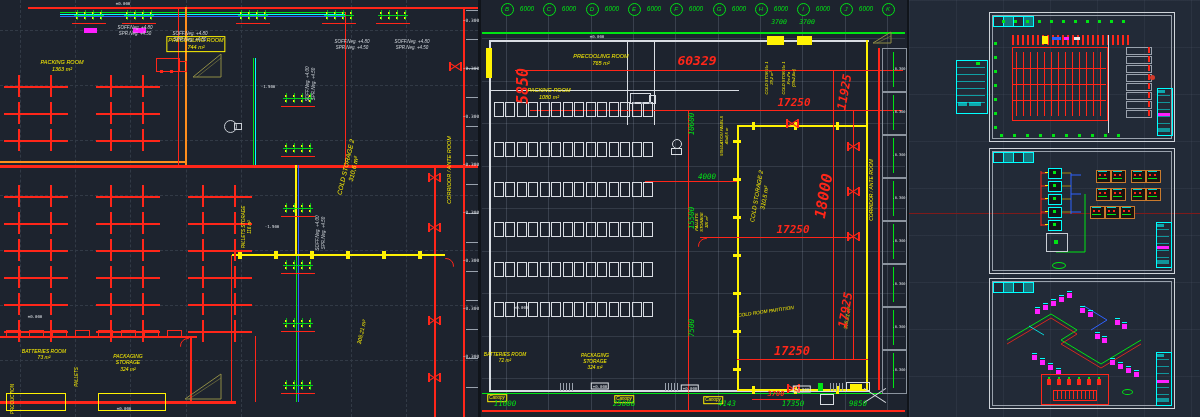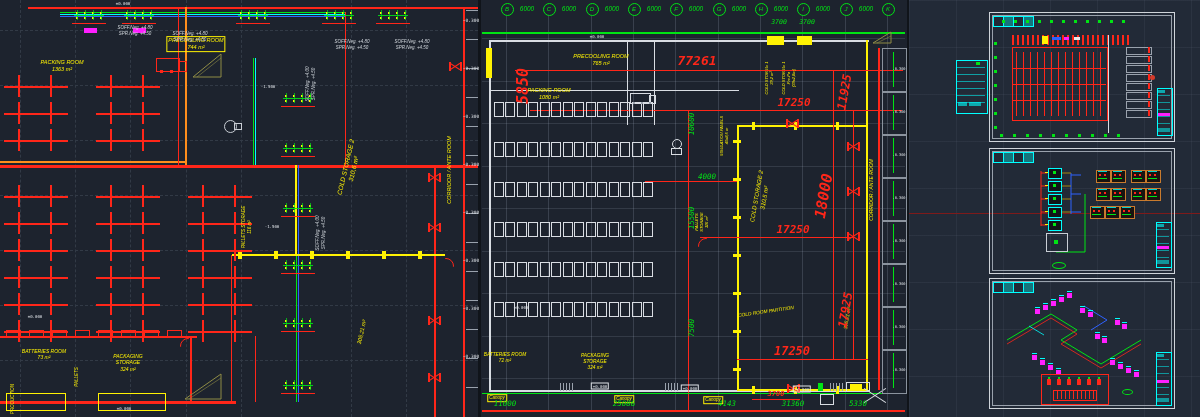--- a/index.html
+++ b/index.html
@@ -651,39 +651,39 @@
     <div class="t" style="position: absolute; left: 847px; top: 318px; color: rgb(255, 242, 3); font-size: 5px; transform: translate(-50%, -50%) rotate(-80deg);">395,21 m²</div>
     <div class="t" style="position: absolute; left: 505px; top: 358px; color: rgb(255, 242, 3); font-size: 4.8px; transform: translate(-50%, -50%);">BATTERIES ROOM
 72 m²</div>
     <div class="t" style="position: absolute; left: 595px; top: 362px; color: rgb(255, 242, 3); font-size: 4.8px; transform: translate(-50%, -50%);">PACKAGING
 STORAGE
 324 m²</div>
     <div class="t" style="position: absolute; left: 497px; top: 398px; color: rgb(255, 242, 3); font-size: 4.5px; transform: translate(-50%, -50%); border: 0.8px solid currentcolor; padding: 0px 1px;">Canopy</div>
     <div class="t" style="position: absolute; left: 624px; top: 399px; color: rgb(255, 242, 3); font-size: 4.5px; transform: translate(-50%, -50%); border: 0.8px solid currentcolor; padding: 0px 1px;">Canopy</div>
     <div class="t" style="position: absolute; left: 713px; top: 400px; color: rgb(255, 242, 3); font-size: 4.5px; transform: translate(-50%, -50%); border: 0.8px solid currentcolor; padding: 0px 1px;">Canopy</div>
     <div class="t" style="position: absolute; left: 523px; top: 86px; color: rgb(255, 38, 25); font-size: 15px; transform: translate(-50%, -50%) rotate(-90deg); font-family: &quot;DejaVu Sans Mono&quot;, monospace; font-weight: bold;">5850</div>
-    <div class="t" style="position: absolute; left: 697px; top: 61px; color: rgb(255, 38, 25); font-size: 13px; transform: translate(-50%, -50%); font-family: &quot;DejaVu Sans Mono&quot;, monospace; font-weight: bold;">77261</div>
+    <div class="t" style="position: absolute; left: 697px; top: 61px; color: rgb(255, 38, 25); font-size: 13px; transform: translate(-50%, -50%); font-family: &quot;DejaVu Sans Mono&quot;, monospace; font-weight: bold;">60329</div>
     <div class="t" style="position: absolute; left: 845px; top: 92px; color: rgb(255, 38, 25); font-size: 12px; transform: translate(-50%, -50%) rotate(-80deg); font-family: &quot;DejaVu Sans Mono&quot;, monospace; font-weight: bold;">11925</div>
     <div class="t" style="position: absolute; left: 794px; top: 103px; color: rgb(255, 38, 25); font-size: 11px; transform: translate(-50%, -50%); font-family: &quot;DejaVu Sans Mono&quot;, monospace; font-weight: bold;">17250</div>
     <div class="t" style="position: absolute; left: 824px; top: 196px; color: rgb(255, 38, 25); font-size: 15px; transform: translate(-50%, -50%) rotate(-80deg); font-family: &quot;DejaVu Sans Mono&quot;, monospace; font-weight: bold;">18000</div>
     <div class="t" style="position: absolute; left: 793px; top: 230px; color: rgb(255, 38, 25); font-size: 11px; transform: translate(-50%, -50%); font-family: &quot;DejaVu Sans Mono&quot;, monospace; font-weight: bold;">17250</div>
     <div class="t" style="position: absolute; left: 846px; top: 310px; color: rgb(255, 38, 25); font-size: 12px; transform: translate(-50%, -50%) rotate(-80deg); font-family: &quot;DejaVu Sans Mono&quot;, monospace; font-weight: bold;">17925</div>
     <div class="t" style="position: absolute; left: 792px; top: 351px; color: rgb(255, 38, 25); font-size: 12px; transform: translate(-50%, -50%); font-family: &quot;DejaVu Sans Mono&quot;, monospace; font-weight: bold;">17250</div>
     <div class="t" style="position: absolute; left: 776px; top: 394px; color: rgb(255, 38, 25); font-size: 7px; transform: translate(-50%, -50%); font-family: &quot;DejaVu Sans Mono&quot;, monospace; font-weight: bold;">3700</div>
     <div class="t" style="position: absolute; left: 779px; top: 22px; color: rgb(0, 228, 20); font-size: 6.5px; transform: translate(-50%, -50%); font-family: &quot;DejaVu Sans Mono&quot;, monospace;">3700</div>
     <div class="t" style="position: absolute; left: 807px; top: 22px; color: rgb(0, 228, 20); font-size: 6.5px; transform: translate(-50%, -50%); font-family: &quot;DejaVu Sans Mono&quot;, monospace;">3700</div>
     <div class="t" style="position: absolute; left: 692px; top: 124px; color: rgb(0, 228, 20); font-size: 7.5px; transform: translate(-50%, -50%) rotate(-90deg); font-family: &quot;DejaVu Sans Mono&quot;, monospace;">10600</div>
     <div class="t" style="position: absolute; left: 707px; top: 177px; color: rgb(0, 228, 20); font-size: 7.5px; transform: translate(-50%, -50%); font-family: &quot;DejaVu Sans Mono&quot;, monospace;">4000</div>
     <div class="t" style="position: absolute; left: 692px; top: 218px; color: rgb(0, 228, 20); font-size: 7.5px; transform: translate(-50%, -50%) rotate(-90deg); font-family: &quot;DejaVu Sans Mono&quot;, monospace;">15500</div>
     <div class="t" style="position: absolute; left: 692px; top: 328px; color: rgb(0, 228, 20); font-size: 7.5px; transform: translate(-50%, -50%) rotate(-90deg); font-family: &quot;DejaVu Sans Mono&quot;, monospace;">7500</div>
     <div class="t" style="position: absolute; left: 505px; top: 404px; color: rgb(0, 228, 20); font-size: 7.5px; transform: translate(-50%, -50%); font-family: &quot;DejaVu Sans Mono&quot;, monospace;">11000</div>
     <div class="t" style="position: absolute; left: 624px; top: 404px; color: rgb(0, 228, 20); font-size: 7.5px; transform: translate(-50%, -50%); font-family: &quot;DejaVu Sans Mono&quot;, monospace;">25086</div>
     <div class="t" style="position: absolute; left: 727px; top: 404px; color: rgb(0, 228, 20); font-size: 7.5px; transform: translate(-50%, -50%); font-family: &quot;DejaVu Sans Mono&quot;, monospace;">4143</div>
-    <div class="t" style="position: absolute; left: 793px; top: 404px; color: rgb(0, 228, 20); font-size: 7.5px; transform: translate(-50%, -50%); font-family: &quot;DejaVu Sans Mono&quot;, monospace;">31360</div>
-    <div class="t" style="position: absolute; left: 858px; top: 404px; color: rgb(0, 228, 20); font-size: 7.5px; transform: translate(-50%, -50%); font-family: &quot;DejaVu Sans Mono&quot;, monospace;">5330</div>
+    <div class="t" style="position: absolute; left: 793px; top: 404px; color: rgb(0, 228, 20); font-size: 7.5px; transform: translate(-50%, -50%); font-family: &quot;DejaVu Sans Mono&quot;, monospace;">17350</div>
+    <div class="t" style="position: absolute; left: 858px; top: 404px; color: rgb(0, 228, 20); font-size: 7.5px; transform: translate(-50%, -50%); font-family: &quot;DejaVu Sans Mono&quot;, monospace;">9850</div>
     <div class="t" style="position: absolute; left: 597px; top: 36px; color: rgb(223, 227, 232); font-size: 4px; transform: translate(-50%, -50%); font-family: &quot;DejaVu Sans Mono&quot;, monospace; font-style: normal;">±0.000</div>
     <div class="t" style="position: absolute; left: 521px; top: 307px; color: rgb(223, 227, 232); font-size: 4px; transform: translate(-50%, -50%); font-family: &quot;DejaVu Sans Mono&quot;, monospace; font-style: normal;">±0.000</div>
     <div class="t" style="position: absolute; left: 600px; top: 386px; color: rgb(223, 227, 232); font-size: 4px; transform: translate(-50%, -50%); border: 0.8px solid currentcolor; padding: 0px 1px; font-family: &quot;DejaVu Sans Mono&quot;, monospace; font-style: normal;">+0.000</div>
     <div class="t" style="position: absolute; left: 690px; top: 388px; color: rgb(223, 227, 232); font-size: 4px; transform: translate(-50%, -50%); border: 0.8px solid currentcolor; padding: 0px 1px; font-family: &quot;DejaVu Sans Mono&quot;, monospace; font-style: normal;">+0.000</div>
     <div class="t" style="position: absolute; left: 802px; top: 389px; color: rgb(223, 227, 232); font-size: 4px; transform: translate(-50%, -50%); border: 0.8px solid currentcolor; padding: 0px 1px; font-family: &quot;DejaVu Sans Mono&quot;, monospace; font-style: normal;">+0.000</div>
     <div style="position: absolute; left: 909px; top: 213px; width: 291px; height: 1px; background: rgb(126, 26, 26);"></div>
     <div style="position: absolute; left: 956px; top: 60px; width: 30px; height: 52px; border: 1px solid rgb(0, 255, 255); background: transparent;"></div>
     <div style="position: absolute; left: 957px; top: 67px; width: 28px; height: 1px; background: rgb(0, 255, 255); opacity: 0.55;"></div>
     <div style="position: absolute; left: 957px; top: 74px; width: 28px; height: 1px; background: rgb(0, 255, 255); opacity: 0.55;"></div>
     <div style="position: absolute; left: 957px; top: 81px; width: 28px; height: 1px; background: rgb(0, 255, 255); opacity: 0.55;"></div>

